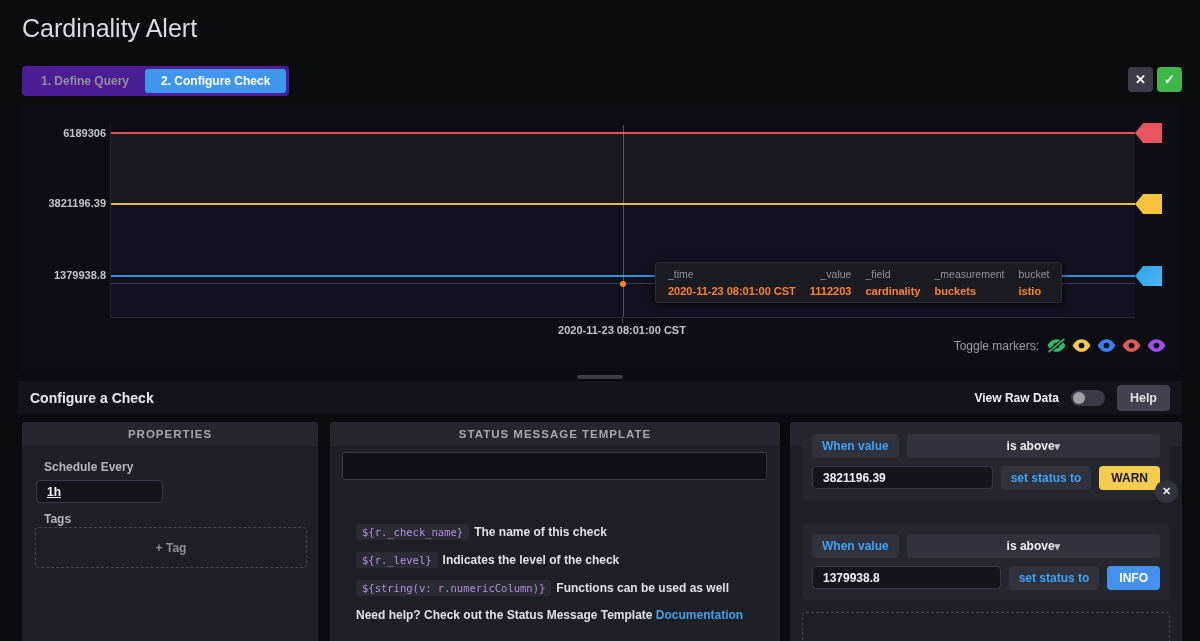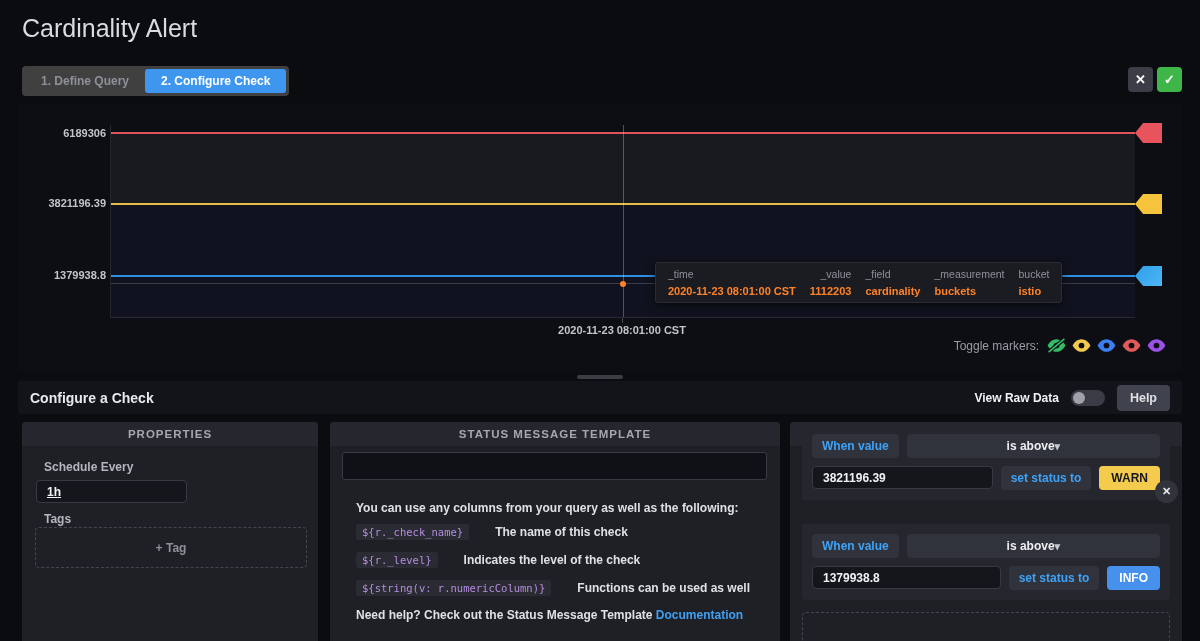--- a/index.html
+++ b/index.html
@@ -5,21 +5,21 @@
   * { margin:0; padding:0; box-sizing:border-box; }
   html,body { width:1200px; height:641px; overflow:hidden; }
   body {
     position:relative;
     background:#0b0c10;
     font-family:"Liberation Sans", sans-serif;
     color:#d8dade;
   }
   
   .page-title { position:absolute; left:22px; top:14px; font-size:25px; font-weight:500; color:#dadbe0; }
-  .tabbar { position:absolute; left:22px; top:66px; display:flex; background:#404040; border-radius:4px; padding:3px; }
+  .tabbar { position:absolute; left:22px; top:66px; display:flex; background:#4c1d95; border-radius:4px; padding:3px; }
   .tab { font-size:12px; font-weight:bold; padding:5px 16px; border-radius:3px; color:#8e909a; cursor:pointer; }
   .tab.active { background:#3f96ef; color:#ffffff; }
   .hdr-btn { position:absolute; top:67px; width:25px; height:25px; border-radius:4px; display:flex; align-items:center; justify-content:center; font-size:13px; font-weight:bold; color:#fff; cursor:pointer; }
   .btn-cancel { left:1128px; background:#3c3e47; }
   .btn-confirm { left:1157px; background:#3eb648; }
 
   
   .chart-panel { position:absolute; left:18px; top:103px; width:1164px; height:268px; background:#0d0e13; border-radius:4px; }
   .ylabel { position:absolute; width:88px; text-align:right; font-size:11px; font-weight:bold; color:#c2c4ca; }
   .plot { position:absolute; left:92px; top:22px; width:1025px; height:193px; border-left:1px solid rgba(255,255,255,0.10); border-bottom:1px solid rgba(255,255,255,0.10); }
@@ -64,28 +64,28 @@
   .panel-status { left:330px; width:450px; }
   .panel-thresh { left:790px; width:392px; }
   .panel-header { height:24px; background:#26272e; display:flex; align-items:center; justify-content:center; font-size:11.5px; font-weight:bold; letter-spacing:1px; color:#a6a8af; }
   .panel-body { position:relative; height:calc(100% - 24px); }
 
   .field-label { font-size:12px; font-weight:bold; color:#b4b6bd; }
   .text-input { background:#15161c; border:1px solid #383944; border-radius:4px; color:#f0f1f4; font-weight:bold; font-size:12px; padding:0 10px; height:23px; font-family:"Liberation Sans", sans-serif; outline:none; }
   .props-grid { position:absolute; left:14px; top:14px; display:flex; gap:14px; }
   .props-col { display:flex; flex-direction:column; gap:6px; }
   .props-col .field-label { margin-left:8px; }
-  .in-schedule { width:151px;text-decoration:underline; }
+  .in-schedule { width:127px;text-decoration:underline; }
   .in-offset { width:128px; }
   .tags-label { position:absolute; left:22px; top:66px; }
   .tags-box { position:absolute; left:13px; top:81px; width:272px; height:41px; border:1px dashed #44454f; border-radius:4px; display:flex; align-items:center; justify-content:center; font-size:12px; font-weight:bold; color:#8f9199; cursor:pointer; }
 
   .msg-textarea { position:absolute; left:12px; top:6px; width:425px; height:28px; background:#101116; border:1px solid #393a44; border-radius:3px; resize:none; color:#f0f1f4; font-family:"Liberation Sans", sans-serif; font-size:12px; padding:4px 8px; outline:none; }
   .msg-intro { position:absolute; left:26px; top:55px; font-size:12px; font-weight:bold; color:#dfe0e4; }
-  .msg-row { position:absolute; left:26px; display:flex; align-items:center; gap:26px; }
+  .msg-row { position:absolute; left:26px; display:flex; align-items:center; gap:5px; }
   .msg-row.r0 { top:78px; }
   .msg-row.r1 { top:106px; }
   .msg-row.r2 { top:134px; }
   .code-chip { background:#2a2b33; border-radius:3px; padding:2px 6px; font-family:"DejaVu Sans Mono", monospace; font-size:10.5px; color:#b48ede; }
   .msg-desc { font-size:12px; font-weight:bold; color:#dfe0e4; }
   .msg-help { position:absolute; left:26px; top:162px; font-size:12px; font-weight:bold; color:#dfe0e4; }
   .doc-link { color:#3f9ff0; cursor:pointer; }
 
   .t-body { padding:0 12px; }
   .t-card { background:#26272e; border-radius:4px; padding:10px; }
@@ -230,21 +230,20 @@
     <div class="tags-box">
       <span>+ Tag</span>
     </div>
   </div>
 </div>
 
 <div class="panel panel-status">
   <div class="panel-header">STATUS MESSAGE TEMPLATE</div>
   <div class="panel-body">
     <textarea class="msg-textarea" style=""></textarea>
-    <div class="msg-intro">You can use any columns from your query as well as the following:</div>
 
     <div class="msg-row r0">
       <span class="code-chip">${r._check_name}</span>
       <span class="msg-desc">The name of this check</span>
     </div>
     <div class="msg-row r1">
       <span class="code-chip">${r._level}</span>
       <span class="msg-desc">Indicates the level of the check</span>
     </div>
     <div class="msg-row r2">

